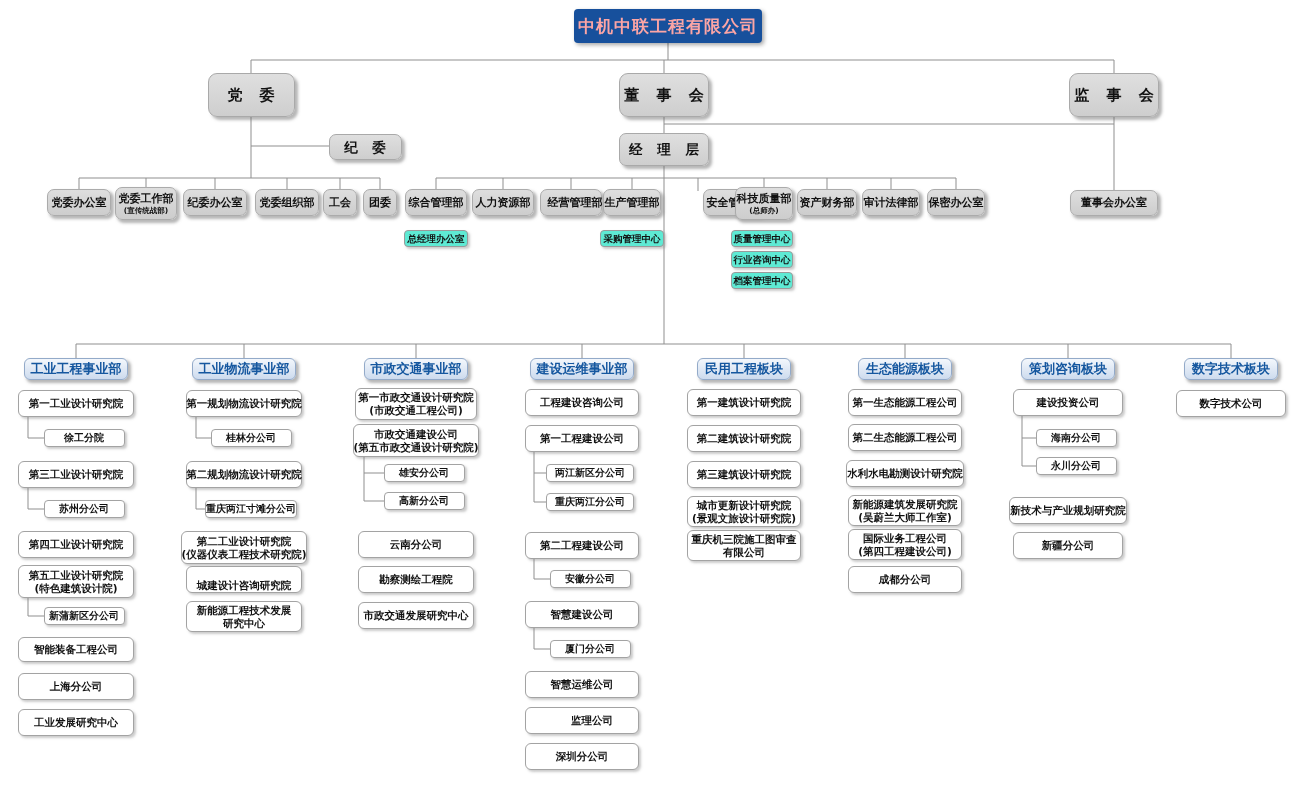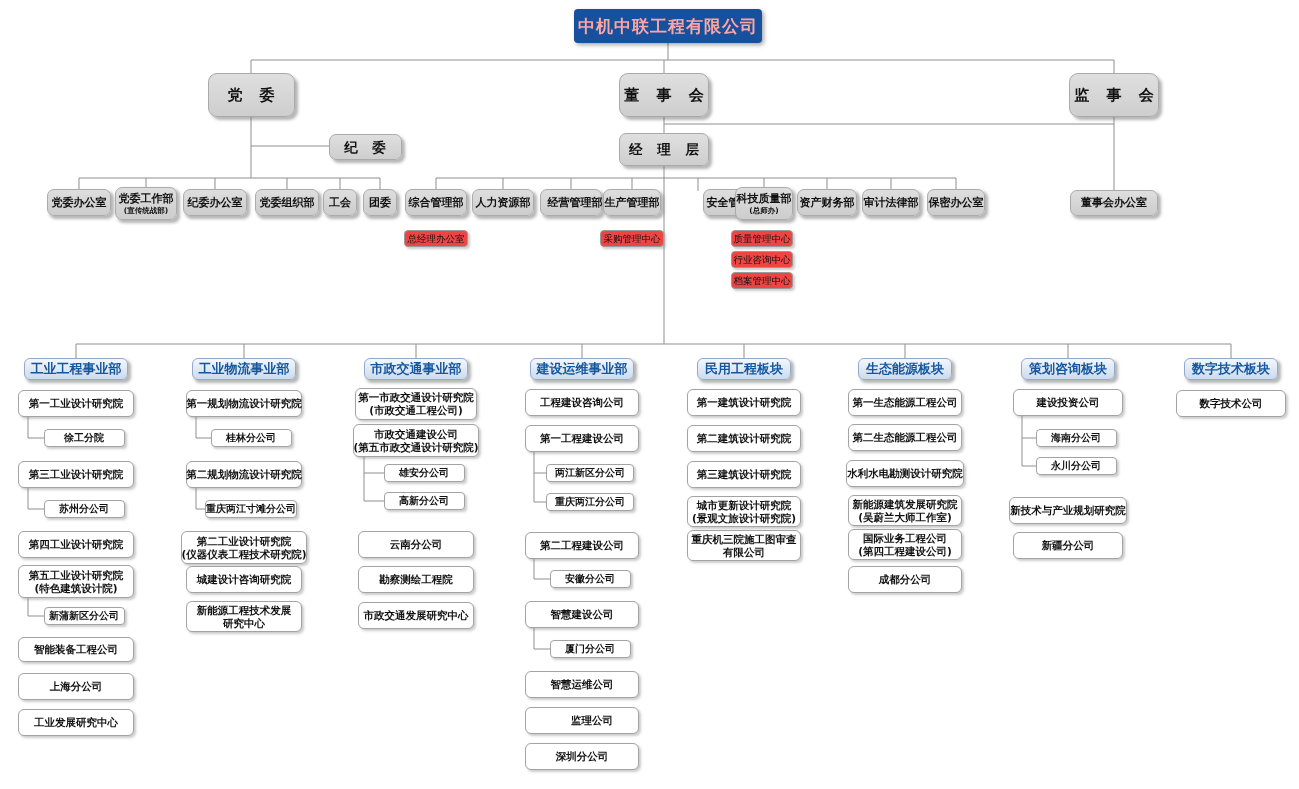--- a/index.html
+++ b/index.html
@@ -15,21 +15,21 @@
          box-shadow:2px 2px 4px rgba(0,0,0,.35);}
   .l1{background:linear-gradient(180deg,#dfdfdf,#cecece);border:1px solid #a9a9a9;border-radius:9px;
       font-weight:bold;font-size:15px;letter-spacing:6px;text-indent:6px;
       box-shadow:3px 3px 3px rgba(110,110,110,.5);}
   .l1s{background:linear-gradient(180deg,#dfdfdf,#cecece);border:1px solid #a9a9a9;border-radius:7px;
       font-weight:bold;font-size:13.5px;letter-spacing:5px;text-indent:5px;
       box-shadow:3px 3px 3px rgba(110,110,110,.5);}
   .dept{background:linear-gradient(180deg,#dedede,#cdcdcd);border:1px solid #ababab;border-radius:7px;
       font-weight:bold;font-size:11px;box-shadow:2.5px 2.5px 3px rgba(110,110,110,.5);}
   .dept .lbl2{font-size:7.5px;}
-  .sub{background:#ef4444;border:1px solid #9a9a9a;border-radius:4px;font-weight:normal;font-size:9.5px;
+  .sub{background:#5eead4;border:1px solid #9a9a9a;border-radius:4px;font-weight:bold;font-size:9.5px;
       box-shadow:2px 2px 2.5px rgba(140,140,140,.45);}
   .divhead{background:linear-gradient(180deg,#f3f7fc,#cddbee);border:1px solid #93aac9;border-radius:6px;
       color:#15579f;font-weight:bold;font-size:13px;box-shadow:2.5px 2.5px 3px rgba(110,110,110,.5);}
   .item{background:#ffffff;border:1px solid #a3a3a3;border-radius:6px;font-weight:bold;font-size:10.5px;
       box-shadow:2px 2px 2.5px rgba(140,140,140,.45);}
   .item .lbl2{font-size:10.5px;}
   .subitem{background:#ffffff;border:1px solid #a3a3a3;border-radius:4px;font-weight:bold;font-size:10px;
       box-shadow:2px 2px 2.5px rgba(140,140,140,.45);}
 </style>
 </head>
@@ -197,21 +197,21 @@
       <div class="node item" style="left: 186px; top: 461px; width: 116px; height: 27px;">
         <span class="lbl">第二规划物流设计研究院</span>
       </div>
       <div class="node subitem" style="left: 205px; top: 500px; width: 92px; height: 18px;">
         <span class="lbl">重庆两江寸滩分公司</span>
       </div>
       <div class="node item" style="left: 181px; top: 531px; width: 126px; height: 33px;">
         <span class="lbl">第二工业设计研究院</span>
         <span class="lbl2">(仪器仪表工程技术研究院)</span>
       </div>
-      <div class="node item" style="left: 186px; top: 566px; width: 116px; height: 27px;">
+      <div class="node item" style="left: 186px; top: 566px; width: 116px; height: 27px; justify-content: flex-end;">
         <span class="lbl">城建设计咨询研究院</span>
       </div>
       <div class="node item" style="left: 186px; top: 601px; width: 116px; height: 31px;">
         <span class="lbl">新能源工程技术发展</span>
         <span class="lbl2">研究中心</span>
       </div>
       <div class="node item" style="left: 355px; top: 388px; width: 122px; height: 32px;">
         <span class="lbl">第一市政交通设计研究院</span>
         <span class="lbl2">(市政交通工程公司)</span>
       </div>

